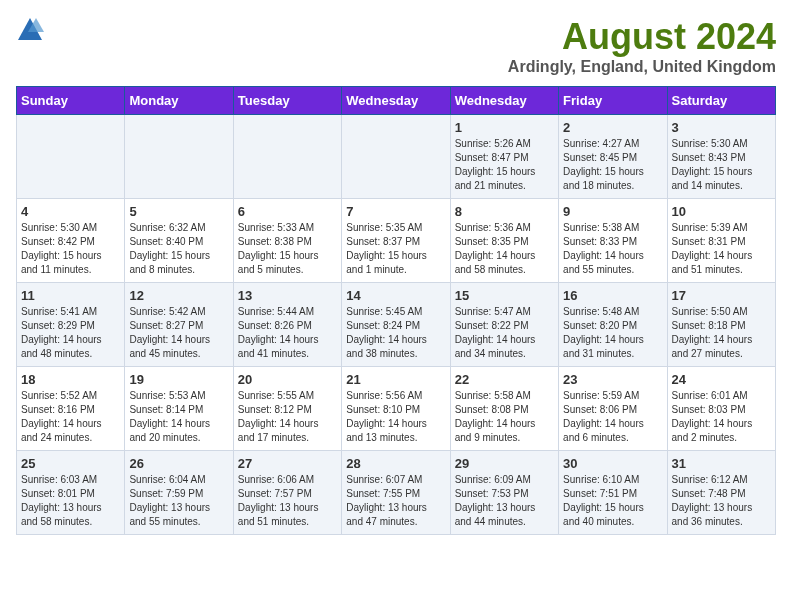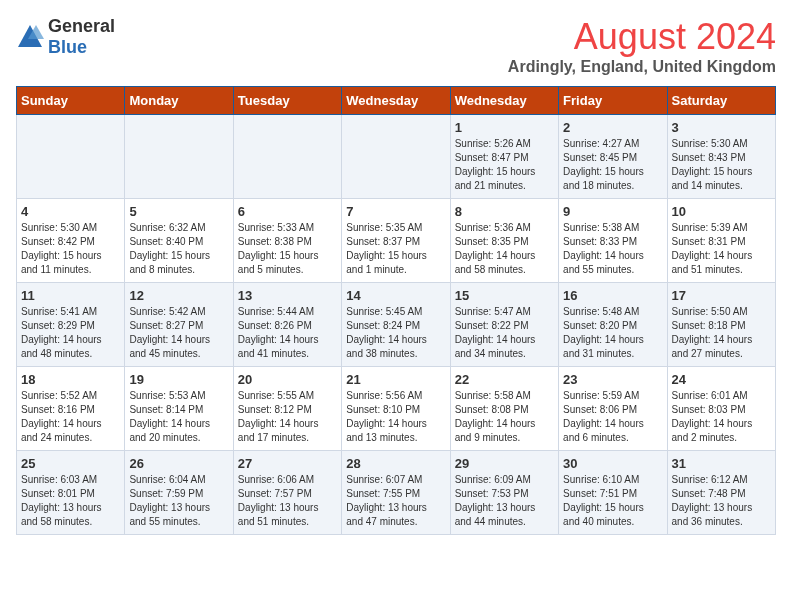--- a/index.html
+++ b/index.html
@@ -33,35 +33,35 @@
     }
     .logo-icon {
       width: 28px;
       height: 28px;
     }
     .title-area {
       text-align: right;
     }
     .main-title {
       font-size: 36px;
-      font-weight: normal;
-      color: #ef4444;
+      font-weight: bold;
+      color: #4d7c0f;
     }
     .subtitle {
       font-size: 16px;
       color: #555;
       font-weight: bold;
     }
     table {
       width: 100%;
       border-collapse: collapse;
       table-layout: fixed;
     }
     thead tr {
-      background-color: #c2410c;
+      background-color: #6d28d9;
       color: #fff;
     }
     thead th {
       padding: 6px 4px;
       font-size: 13px;
       font-weight: bold;
       text-align: left;
       border: 1px solid #1a5a9a;
     }
     tbody tr {
@@ -93,24 +93,20 @@
   </style>
 </head>
 <body>
 
 <div class="header-area">
   <div class="logo">
     <svg class="logo-icon" viewBox="0 0 28 28">
       <polygon points="14,2 26,24 2,24" fill="#2a6db5"></polygon>
       <polygon points="20,2 28,16 12,16" fill="#5599d0" opacity="0.7"></polygon>
     </svg>
-    <div>
-      <span class="logo-text-general">General</span><br>
-      <span class="logo-text-blue">Blue</span>
-    </div>
   </div>
   <div class="title-area">
     <div class="main-title">August 2024</div>
     <div class="subtitle">Ardingly, England, United Kingdom</div>
   </div>
 </div>
 
 <table>
   <thead>
     <tr>

